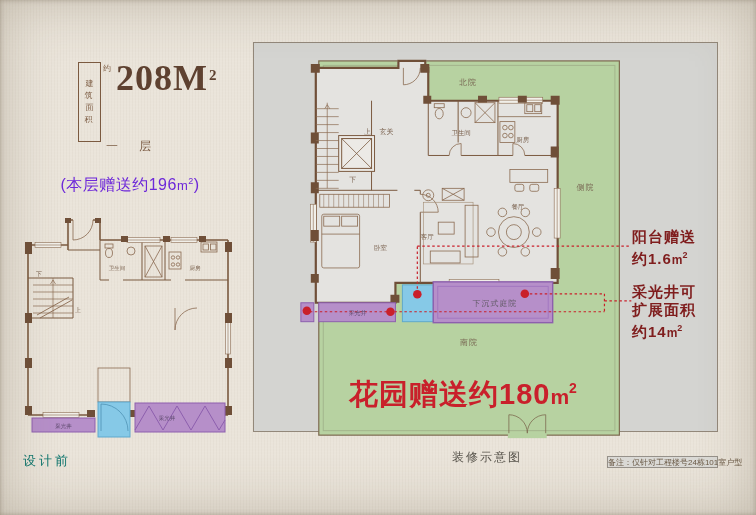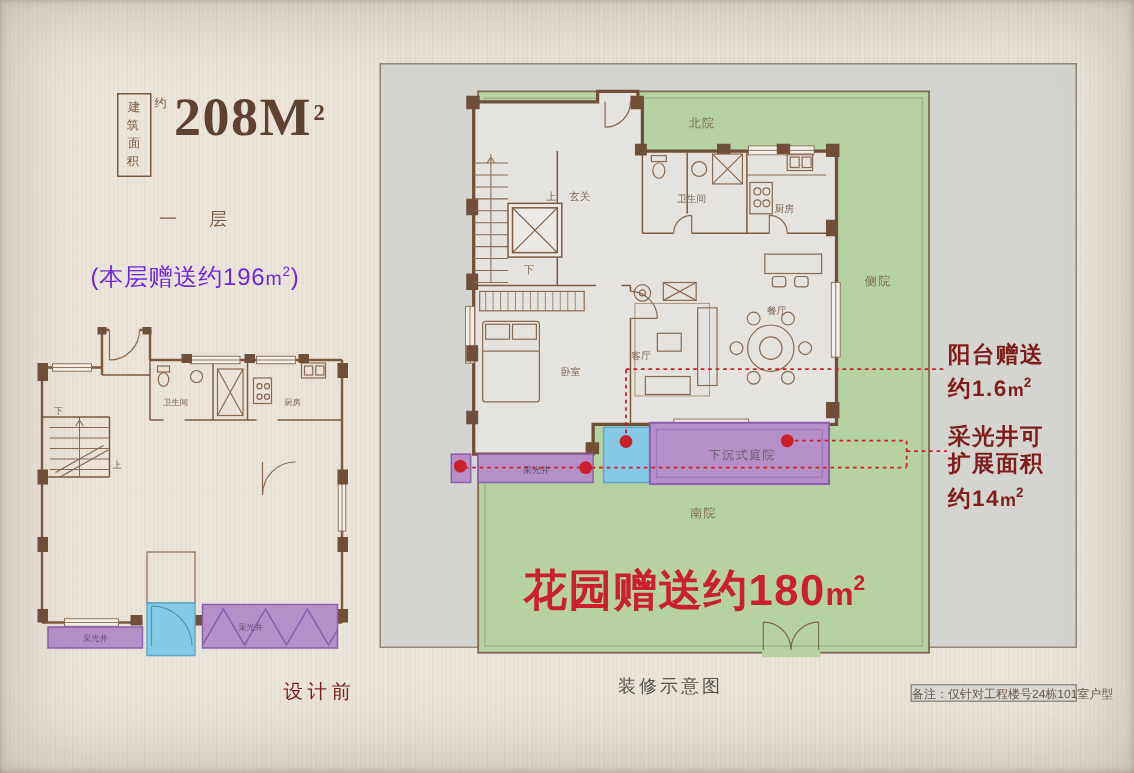--- a/index.html
+++ b/index.html
@@ -7,48 +7,48 @@
        background:#eae4da;
        font-family:"Liberation Sans","DejaVu Sans",sans-serif}
   .texture{position:absolute;inset:0;pointer-events:none;
        background-image:repeating-linear-gradient(0deg,rgba(255,255,255,.04) 0 1px,transparent 1px 3px),
                         repeating-linear-gradient(90deg,rgba(120,100,70,.04) 0 1px,transparent 1px 3px);}
   .vignette{position:absolute;inset:0;pointer-events:none;
        box-shadow:inset 0 0 55px rgba(100,85,60,.30), inset 0 0 5px rgba(80,65,45,.35)}
   
   .title-row{position:absolute;left:78px;top:62px;display:flex;align-items:flex-start}
   .area-box{width:21px;border:1px solid #7b5a40;color:#7b5a40;font-size:8px;line-height:12px;
-            text-align:center;letter-spacing:2px;text-indent:2px;padding:3px 0}
+            text-align:center;letter-spacing:2px;text-indent:2px;padding:15px 0}
   .approx{font-size:8px;color:#7b5a40;margin:1px 0 0 2px}
   .area-num{font-family:"Liberation Serif","DejaVu Serif",serif;font-size:36px;line-height:32px;
             font-weight:bold;color:#5e4130;margin-left:5px;letter-spacing:1px}
   .area-num sup{font-size:15px;line-height:0;position:relative;top:3px;left:1px}
   .floor-label{position:absolute;left:106px;top:138px;font-size:12px;color:#7c5c44;
                letter-spacing:9px;white-space:nowrap}
   .bonus-label{position:absolute;left:23px;top:175px;width:214px;text-align:center;font-size:16px;
                color:#6d28d9;letter-spacing:.5px;white-space:nowrap}
   .bonus-label .unit{font-size:13px}
   .bonus-label sup{font-size:9px}
   
   .left-plan{position:absolute;left:23px;top:218px;width:214px;height:232px}
-  .left-caption{position:absolute;left:23px;top:452px;width:214px;text-align:right;
-                font-size:13px;color:#7f1d1d;letter-spacing:3px}
+  .left-caption{position:absolute;left:23px;top:452px;width:214px;text-align:left;
+                font-size:13px;color:#0f766e;letter-spacing:3px}
   
   .panel{position:absolute;left:253px;top:42px;width:465px;height:390px;background:#d4d4d1;
          border:1px solid #93887a;box-sizing:border-box}
   .panel svg{position:absolute;left:0;top:0}
   .garden-gift{position:absolute;left:95px;top:328px;width:250px;text-align:left;color:#c9202b;
                font-weight:bold;font-size:29px;line-height:34px;white-space:nowrap;letter-spacing:1px}
   .garden-gift .unit{font-size:21px;letter-spacing:0}
   .garden-gift sup{font-size:14px}
   .note{position:absolute;color:#7f1d1d;font-weight:bold;font-size:15px;line-height:18px;
         letter-spacing:1px;white-space:nowrap}
   .note .unit{font-size:12px;letter-spacing:0}
   .note sup{font-size:9px}
-  .schematic-caption{position:absolute;left:158px;top:406px;width:150px;
+  .schematic-caption{position:absolute;left:158px;top:406px;width:150px;text-align:center;
                      font-size:12px;color:#57534b;letter-spacing:2px}
   .disclaimer{position:absolute;left:353px;top:413px;width:111px;height:12px;line-height:11px;
               text-align:center;font-size:8px;color:#6b5a46;border:1px solid #96918a;
               background:#dbdad6;box-sizing:border-box;white-space:nowrap}
   svg text{font-family:"Liberation Sans","DejaVu Sans",sans-serif}
 </style>
 </head>
 <body>
 
 <div class="texture"></div>

